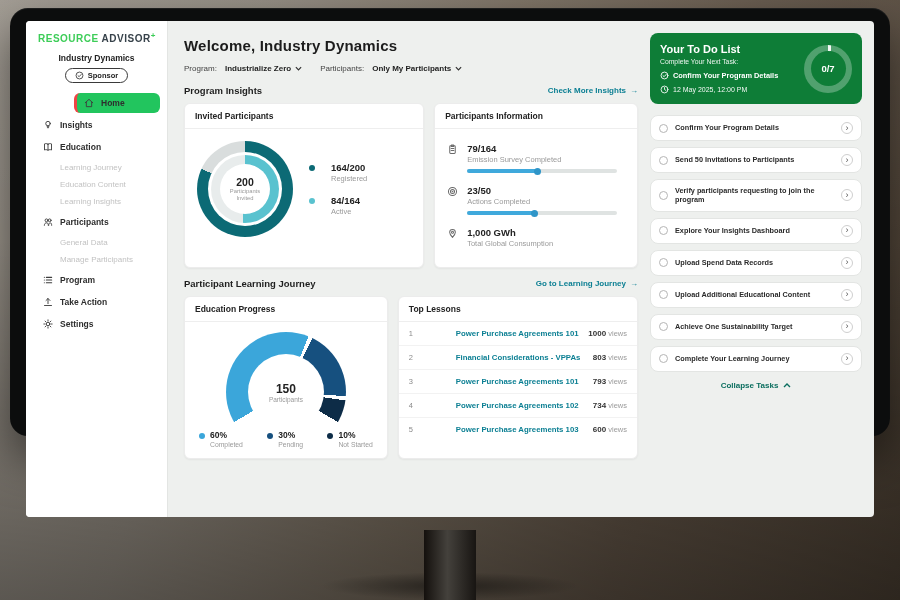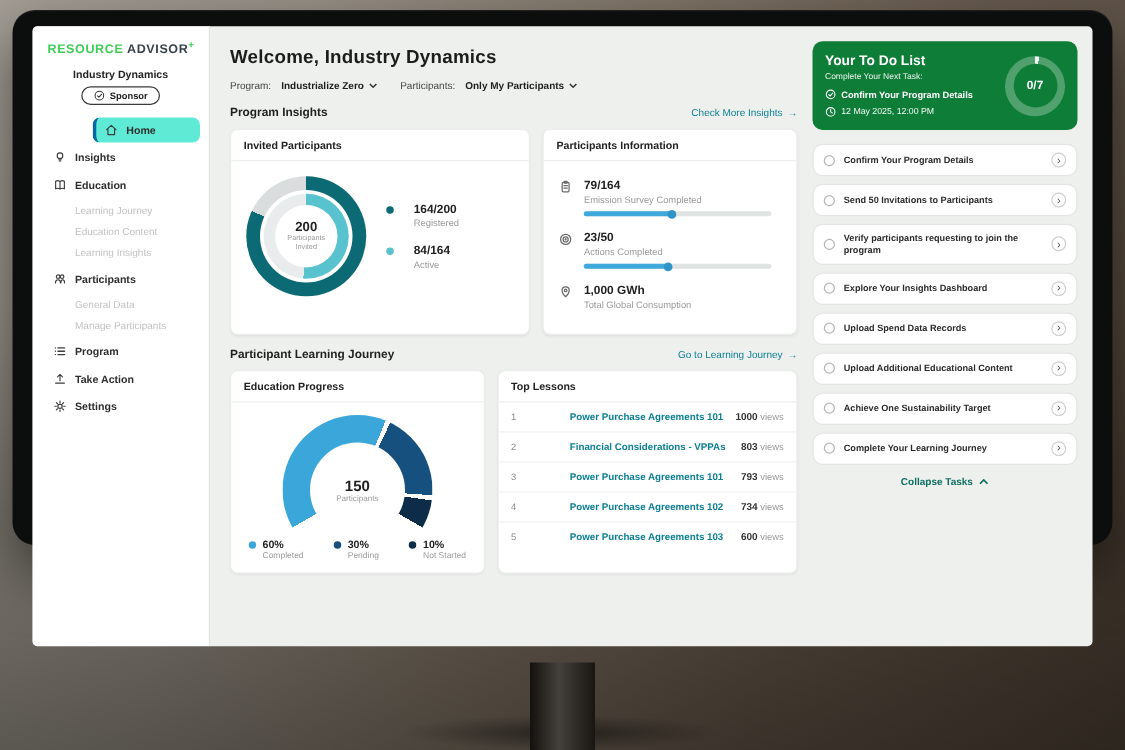--- a/index.html
+++ b/index.html
@@ -21,37 +21,37 @@
   .sidebar { width:142px; background:#fff; border-right:1px solid #e3e5e3; padding-top:10px; flex:none; }
   .logo { padding-left:12px; font-size:10px; font-weight:bold; letter-spacing:.5px; white-space:nowrap; }
   .logo-res { color:#3dcd58; } .logo-adv { color:#37424a; }
   .logo-plus { color:#3dcd58; font-size:8px; vertical-align:super; }
   .org { text-align:center; font-size:8.5px; font-weight:bold; color:#222; margin-top:9px; }
   .badge { margin:5px auto 10px; width:fit-content; display:flex; align-items:center; gap:4px;
     border:1px solid #3a3a3a; border-radius:10px; padding:2px 9px; font-size:7.5px; font-weight:bold;
     color:#222; background:#fff; cursor:pointer; }
   .nav-item { display:flex; align-items:center; gap:7px; padding:5px 10px; font-size:8.5px; font-weight:bold;
     color:#2e2e2e; margin:2px 7px; border-radius:6px; cursor:pointer; }
-  .nav-item.active { background:#5eead4; border-left:3px solid #0369a1; padding-left:7px;margin-left:48px; }
+  .nav-item.active { background:#22c55e; border-left:3px solid #ef4444; padding-left:7px;margin-left:48px; }
   .nav-item svg { width:10px; height:10px; display:block; stroke:#3c3c3c; fill:none; stroke-width:1.1;
     stroke-linecap:round; stroke-linejoin:round; }
   .nav-sub { padding:4px 10px 4px 34px; font-size:8px; color:#c2c2c2; cursor:pointer; }
 
   
   .content { flex:1; display:flex; padding:12px 12px 0 16px; gap:12px; min-width:0; }
   .center-col { flex:1; min-width:0; }
   .welcome { font-size:15px; font-weight:bold; color:#1c1c1c; margin:4px 0 10px; letter-spacing:.2px; }
   .filters { display:flex; align-items:center; gap:8px; font-size:8px; color:#333; margin-bottom:12px; }
   .f-label { color:#444; }
   .f-select { display:flex; align-items:center; gap:4px; background:none; border:none; font-weight:bold;
     font-size:8px; color:#1e1e1e; cursor:pointer; margin-right:10px; font-family:inherit; }
   .f-select svg { width:7px; height:5px; stroke:#333; fill:none; stroke-width:1.4; }
   .sec-row { display:flex; justify-content:space-between; align-items:center; margin:6px 0 7px; }
   .sec-title { font-size:9.5px; font-weight:bold; color:#1f1f1f; }
-  .sec-link { font-size:8px; font-weight:normal; color:#0b7f93; display:flex; gap:4px; align-items:center;
+  .sec-link { font-size:8px; font-weight:bold; color:#0b7f93; display:flex; gap:4px; align-items:center;
     text-decoration:none; cursor:pointer; }
   .card-row { display:flex; gap:10px; margin-bottom:10px; align-items:stretch; }
   .card { background:#fff; border-radius:6px; border:1px solid #ececec; box-shadow:0 1px 2px rgba(0,0,0,.05); }
   .card-head { font-size:8.5px; font-weight:bold; color:#222; padding:7px 10px; border-bottom:1px solid #eeeeee; }
   .card-invited { flex:1.18; min-height:150px; }
   .card-info { flex:1; }
   .card-edu { flex:1; min-height:152px; }
   .card-lessons { flex:1.18; }
 
   

